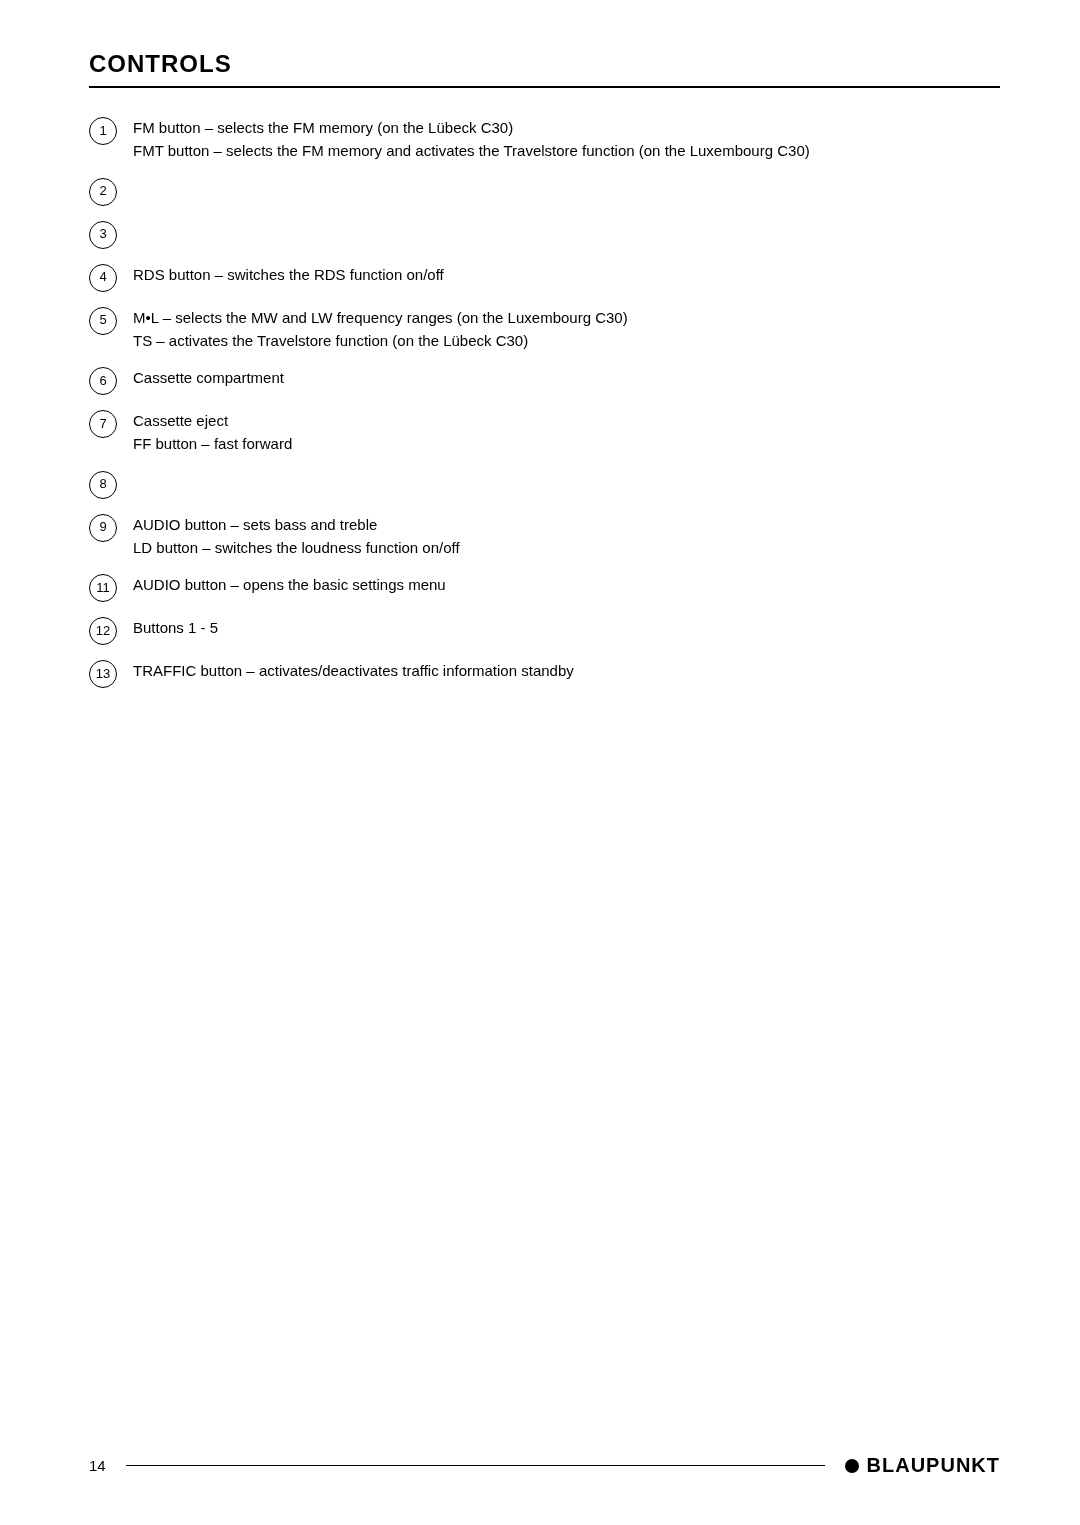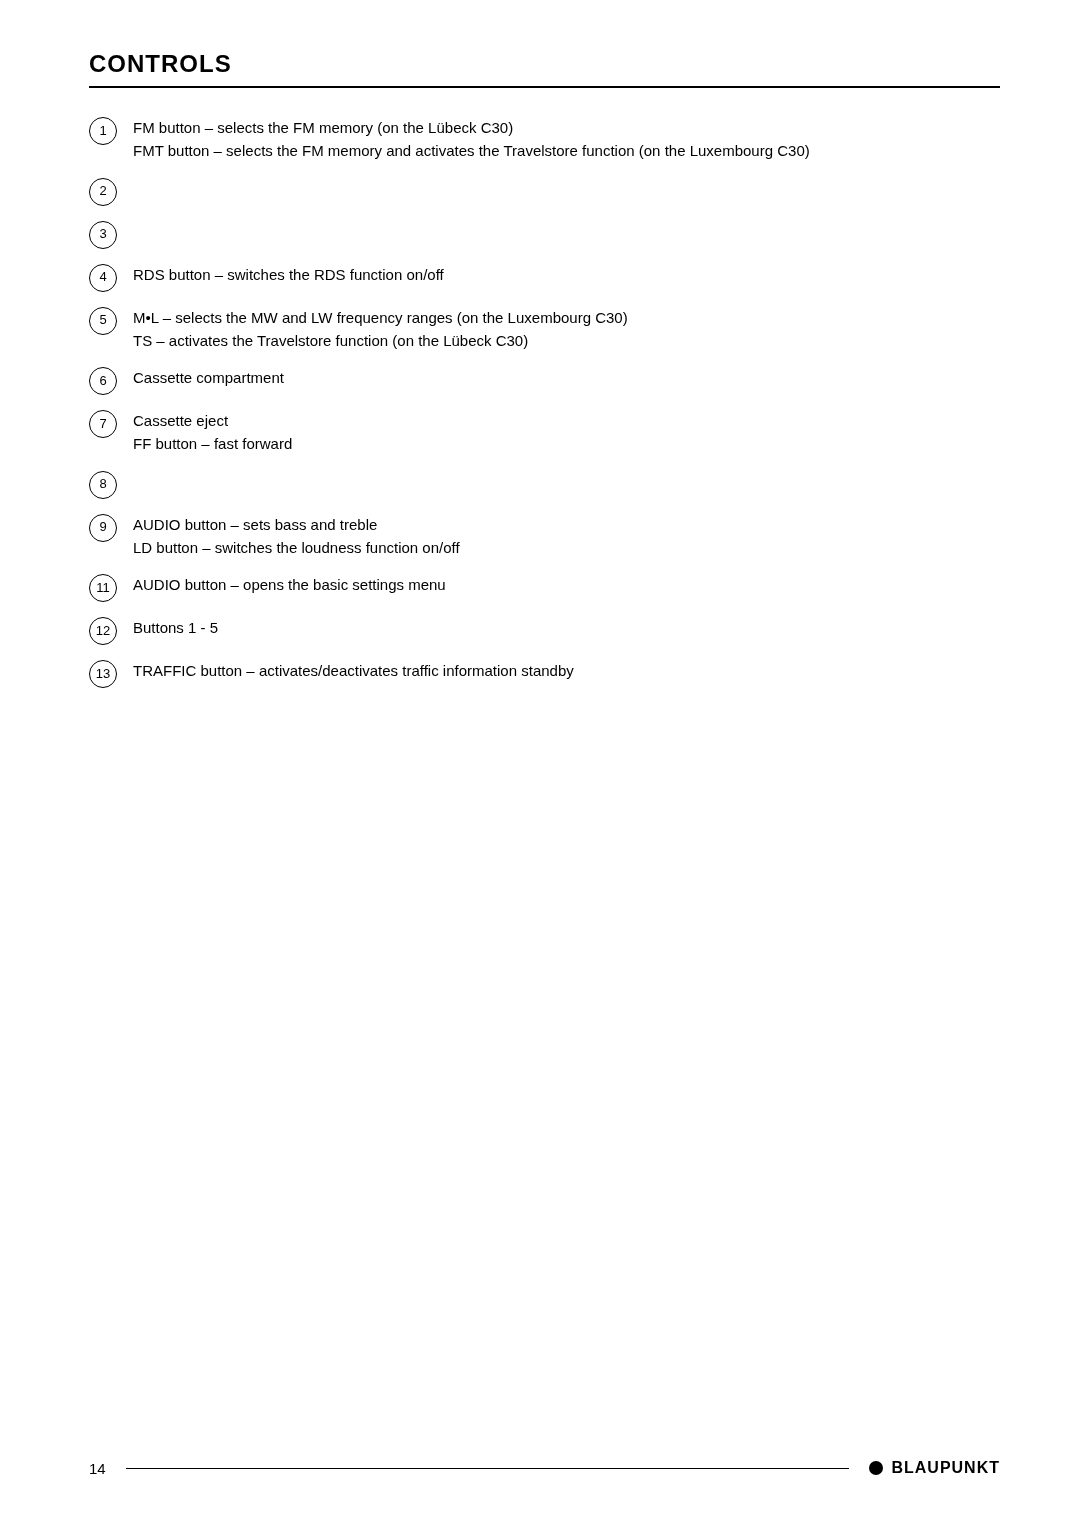--- a/index.html
+++ b/index.html
@@ -94,21 +94,21 @@
       flex: 1;
       border: none;
       border-top: 1.5px solid #000;
       margin: 0 20px;
     }
 
     .footer-brand {
       display: flex;
       align-items: center;
       gap: 8px;
-      font-size: 16px;
+      font-size: 20px;
       font-weight: 900;
       letter-spacing: 1px;
     }
 
     .brand-dot {
       width: 14px;
       height: 14px;
       background: #000;
       border-radius: 50%;
       display: inline-block;

